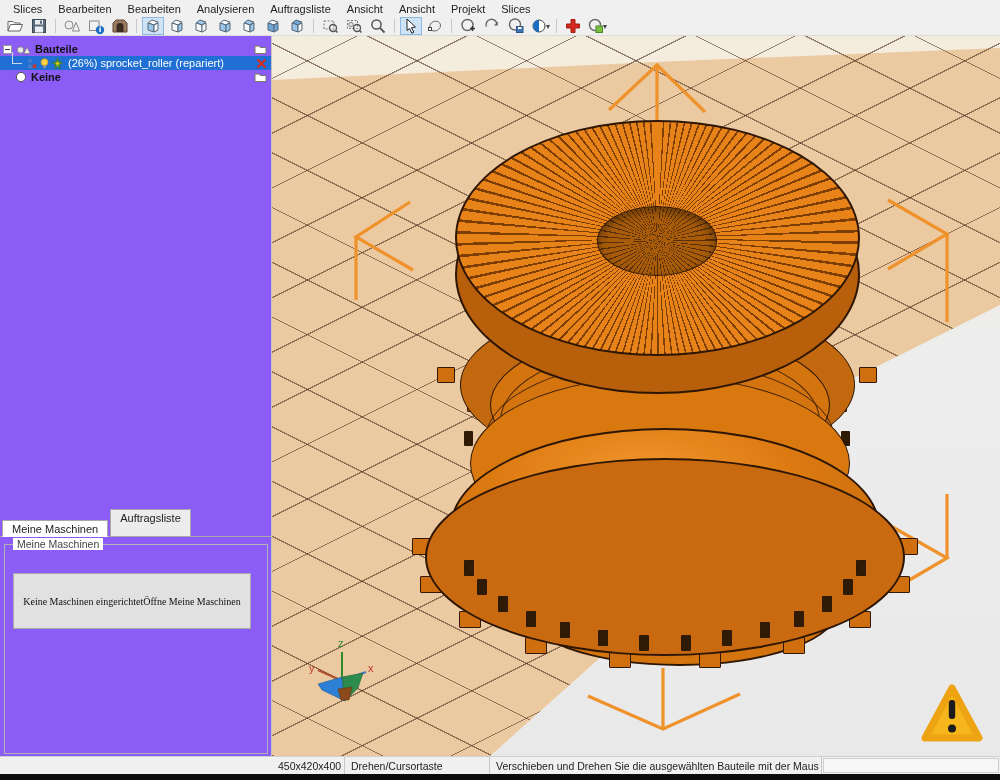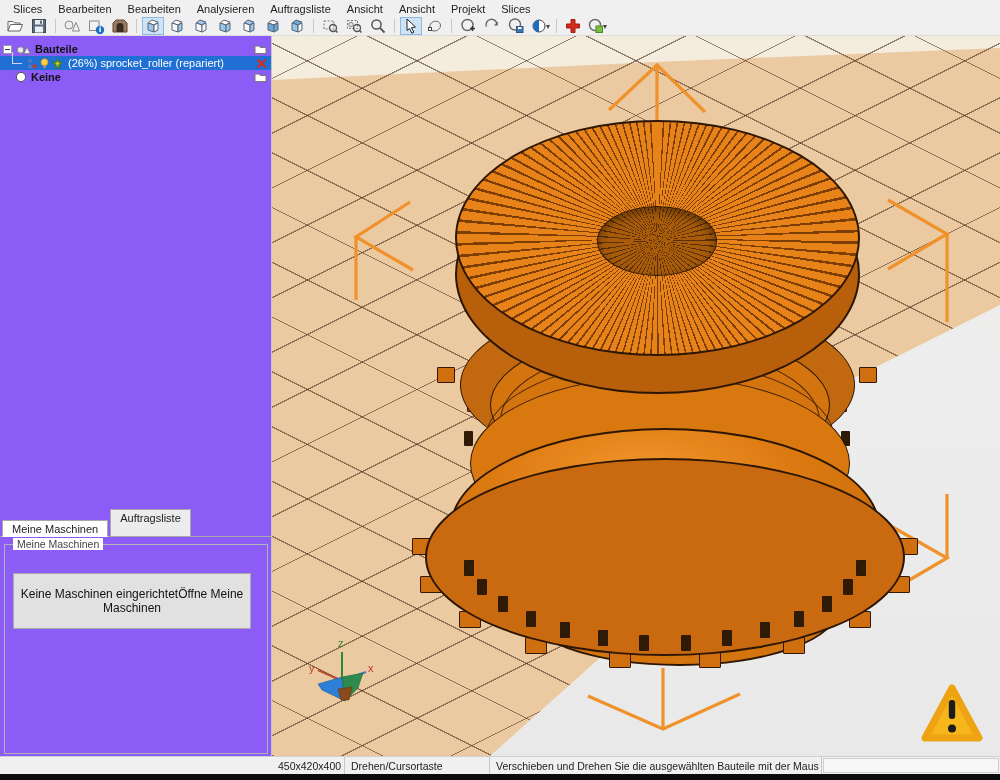--- a/index.html
+++ b/index.html
@@ -51,22 +51,22 @@
     border:1px solid #a8a8a8; border-bottom:none; background:#ececec;
     margin-left:2px; height:27px; }
   .tab.active { background:#fff; height:17px; border-bottom:1px solid #fff;
     margin-bottom:-1px; }
 
   .groupbox { position:absolute; left:4px; top:508px; width:264px; height:210px;
     border:1px solid #b4b4b4; }
   .groupbox-label { position:absolute; left:8px; top:-7px; background:#fff;
     font-size:10.5px; color:#444; padding:0 4px; }
   .machines-btn { position:absolute; left:8px; top:28px; width:238px; height:56px;
-    background:#e1e1e1; border:1px solid #a9a9a9; font-size:12px; color:#111;
-    font-family:Liberation Sans, sans-serif; }
+    background:#e1e1e1; border:1px solid #a9a9a9; font-size:10px; color:#111;
+    font-family:Liberation Serif, serif; }
 
   
   .viewport { position:absolute; left:272px; top:36px; width:728px; height:720px;
     background:linear-gradient(180deg,#f1ede4 0%,#ededed 45%,#e9e9e9 100%); overflow:hidden; }
   .grid-area { position:absolute; inset:0; background:#f4ecdd;
     clip-path:polygon(0 0,728px 0,728px 269px,558px 354px,348px 604px,218px 720px,0 720px); }
   .platform { position:absolute; inset:0; background:#ebc9a1;
     clip-path:polygon(0 44px,383px 26px,728px 12px,728px 720px,0 720px); }
   .gridlines { position:absolute; inset:0; background-image:
     repeating-linear-gradient(26.57deg, rgba(66,38,20,.55) 0 1.2px, transparent 1.2px 49px),

